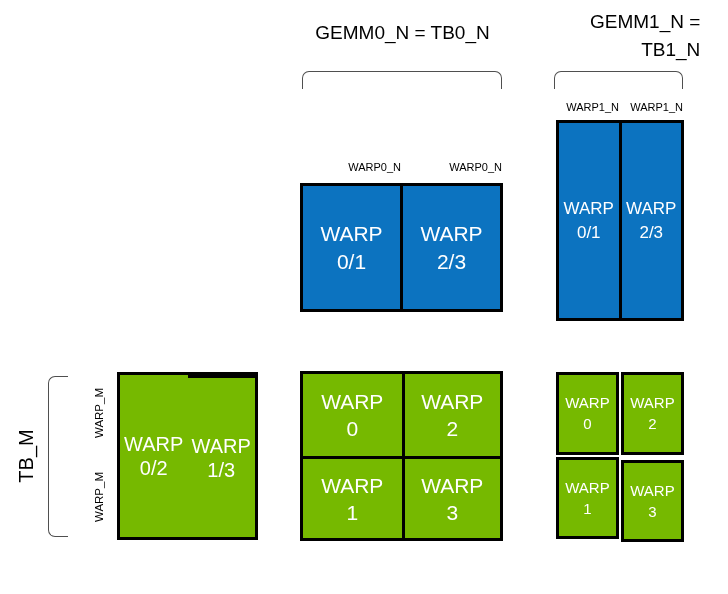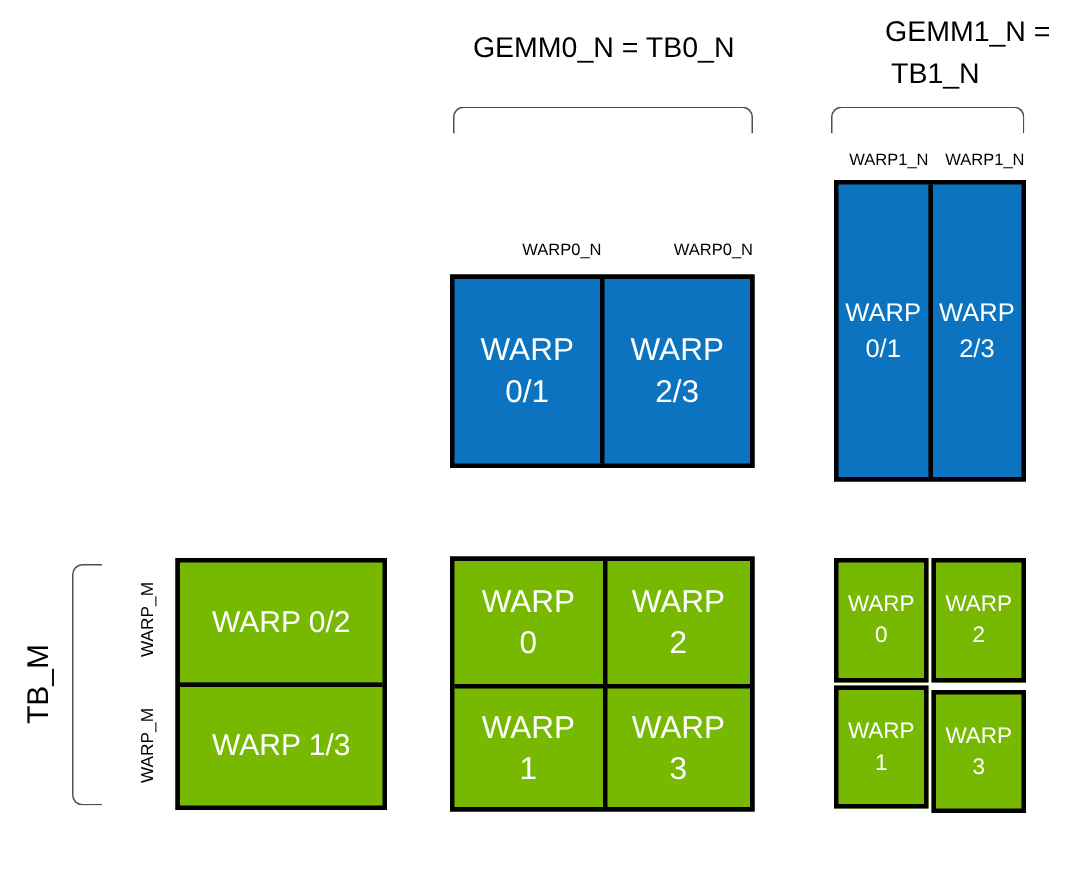--- a/index.html
+++ b/index.html
@@ -21,21 +21,21 @@
   }
   .rot{transform:rotate(-90deg);transform-origin:center center;text-align:center;}
   .box{display:flex;border:3px solid #000;box-sizing:border-box;background:#000;}
   .box .cell{
     flex:1;display:flex;flex-direction:column;align-items:center;justify-content:center;
     color:#fff;text-align:center;
   }
   .box.blue .cell{background:#0c73c0;}
   .box.green .cell{background:#76b900;}
   .box.hsplit .cell + .cell{border-left:3px solid #000;}
-  .box.vsplit{flex-direction:column;}
+  .box.vsplit{flex-direction:row;}
   .box.vsplit .cell + .cell{border-top:3px solid #000;}
   .cell-lg{font-size:21px;line-height:28px;}
   .cell-md{font-size:17px;line-height:24px;}
   .cell-row{font-size:20px;line-height:24px;}
   .grid{
     display:grid;grid-template-columns:1fr 1fr;grid-template-rows:1fr 1fr;
     border:3px solid #000;box-sizing:border-box;background:#000;
   }
   .grid .gcell{
     background:#76b900;display:flex;flex-direction:column;align-items:center;justify-content:center;
@@ -72,21 +72,21 @@
       <span>0/1</span>
     </div>
     <div class="cell cell-lg">
       <span>WARP</span>
       <span>2/3</span>
     </div>
   </div>
 
   <div class="abs title" style="left:590px;top:8px;line-height:28px;">
     <div>GEMM1_N =</div>
-    <div style="padding-left:4px;">TB1_N</div>
+    <div style="padding-left:4px;text-align:right;">TB1_N</div>
   </div>
 
   <div class="abs bracket-down" style="left:554px;top:71px;width:129px;height:18px;"></div>
 
   <div class="abs small-label" style="left:556px;top:101px;width:63px;">WARP1_N</div>
   <div class="abs small-label" style="left:619px;top:101px;width:64px;">WARP1_N</div>
 
   <div class="abs box blue hsplit" style="left:556px;top:120px;width:128px;height:201px;">
     <div class="cell cell-md">
       <span>WARP</span>

